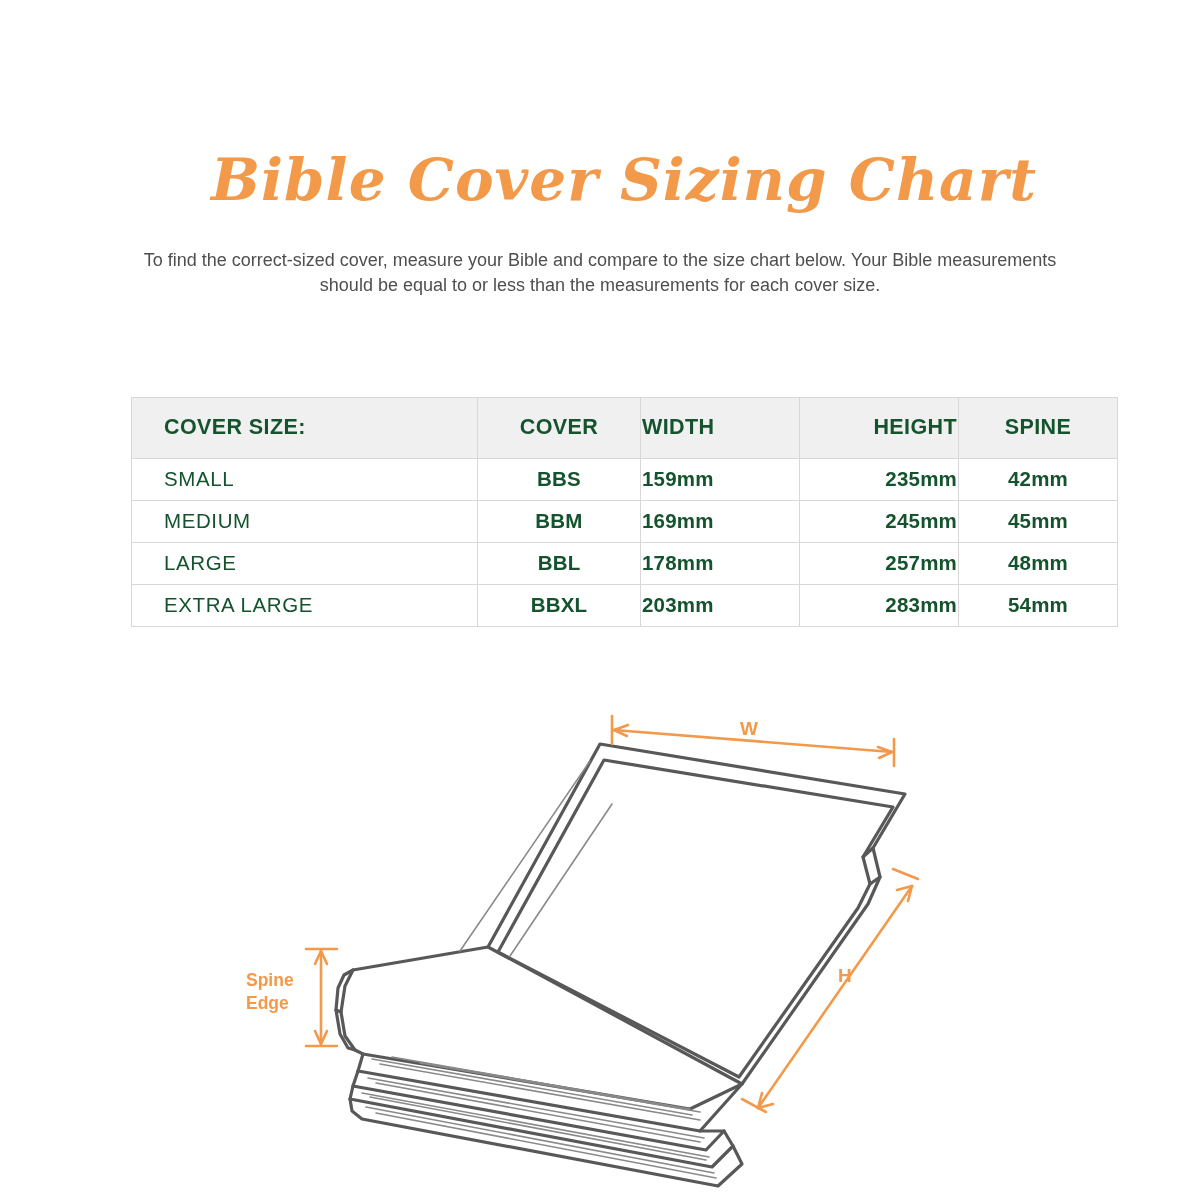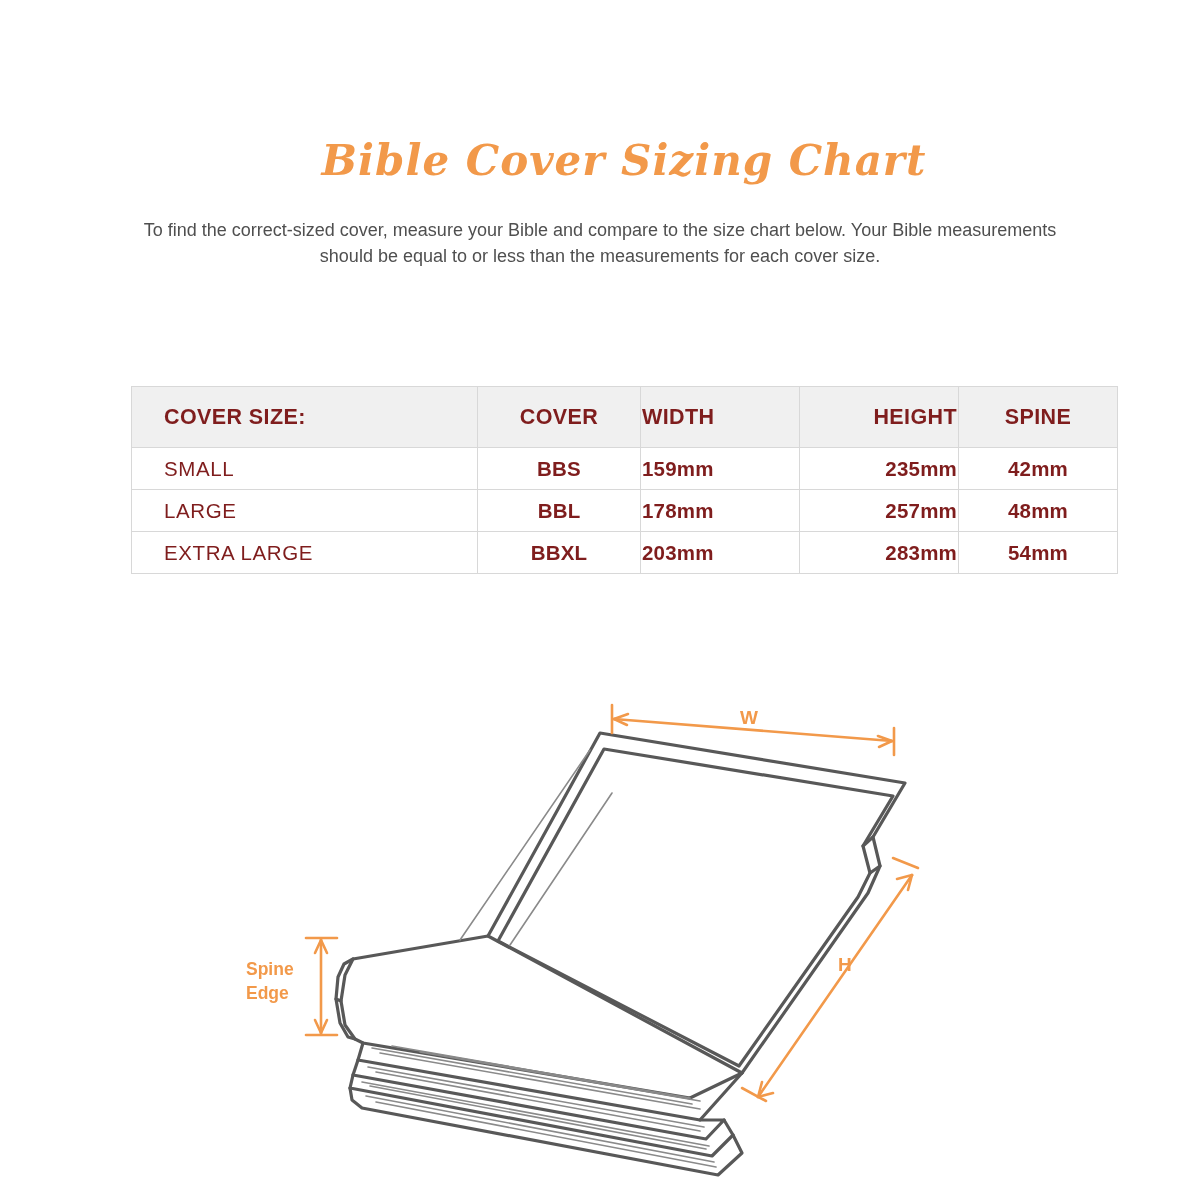--- a/index.html
+++ b/index.html
@@ -17,21 +17,21 @@
   }
   .page {
     width: 1200px;
     height: 1200px;
     position: relative;
   }
   .title {
     text-align: center;
     color: #f2994a;
     font-family: "DejaVu Serif", serif;
-    font-size: 42px;
+    font-size: 58px;
     font-weight: bold;
     font-style: italic;
     letter-spacing: 1px;
     padding-top: 112px;
     line-height: 1;
     margin-left: 48px;
   }
   .intro {
     text-align: center;
     color: #4f4f4f;
@@ -48,21 +48,21 @@
   }
   table.sizing {
     border-collapse: collapse;
     width: 940px;
     table-layout: fixed;
   }
   table.sizing th, table.sizing td {
     border: 1px solid #d8d8d8;
     height: 39px;
     font-size: 20.5px;
-    color: #7f1d1d;
+    color: #14532d;
   }
   table.sizing thead th {
     background: #f0f0f0;
     font-weight: bold;
     font-size: 21.5px;
     height: 58px;
     letter-spacing: 0.4px;
   }
   th.col-size, td.col-size {
     width: 312px;
@@ -129,20 +129,27 @@
           <th class="col-spine">SPINE</th>
         </tr>
       </thead>
       <tbody>
         <tr>
           <td class="col-size">SMALL</td>
           <td class="col-code">BBS</td>
           <td class="col-width">159mm</td>
           <td class="col-height">235mm</td>
           <td class="col-spine">42mm</td>
+        </tr>
+        <tr>
+          <td class="col-size">MEDIUM</td>
+          <td class="col-code">BBM</td>
+          <td class="col-width">169mm</td>
+          <td class="col-height">245mm</td>
+          <td class="col-spine">45mm</td>
         </tr>
         <tr>
           <td class="col-size">LARGE</td>
           <td class="col-code">BBL</td>
           <td class="col-width">178mm</td>
           <td class="col-height">257mm</td>
           <td class="col-spine">48mm</td>
         </tr>
         <tr>
           <td class="col-size">EXTRA LARGE</td>

